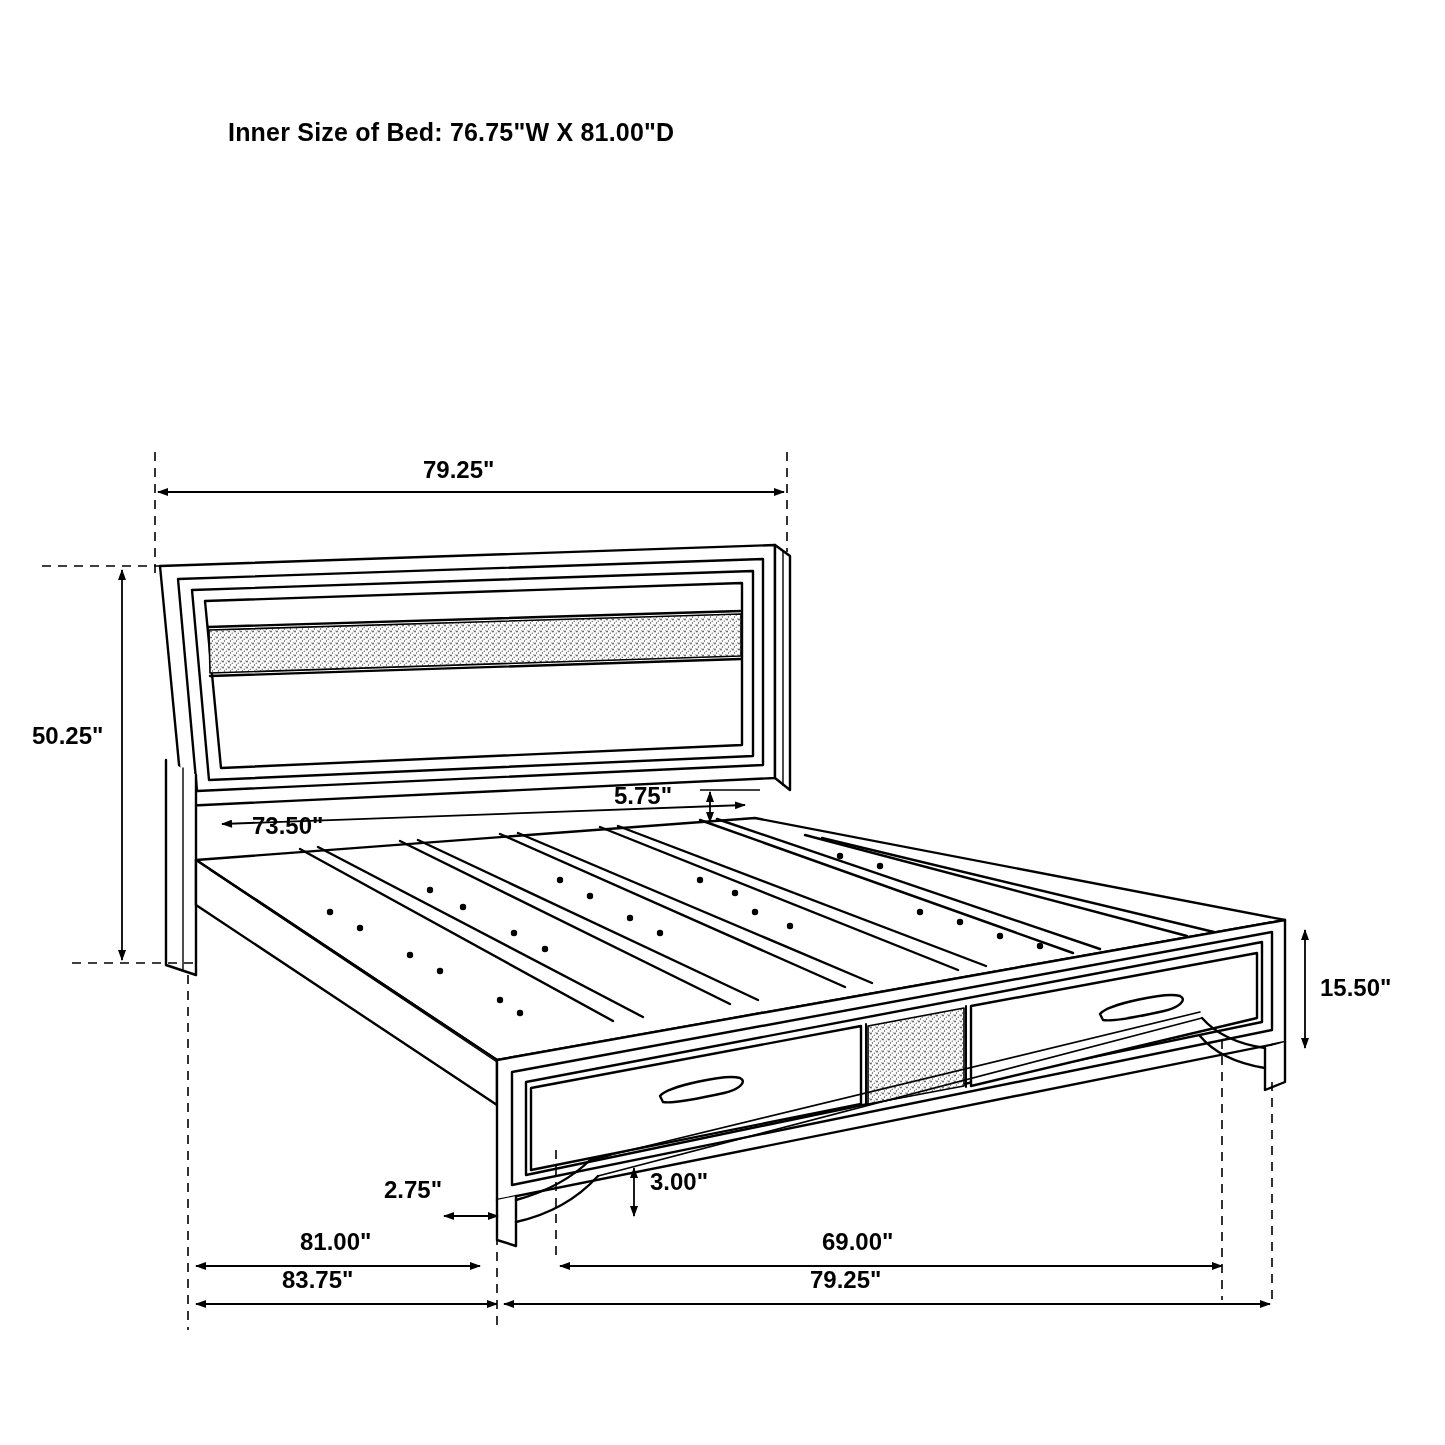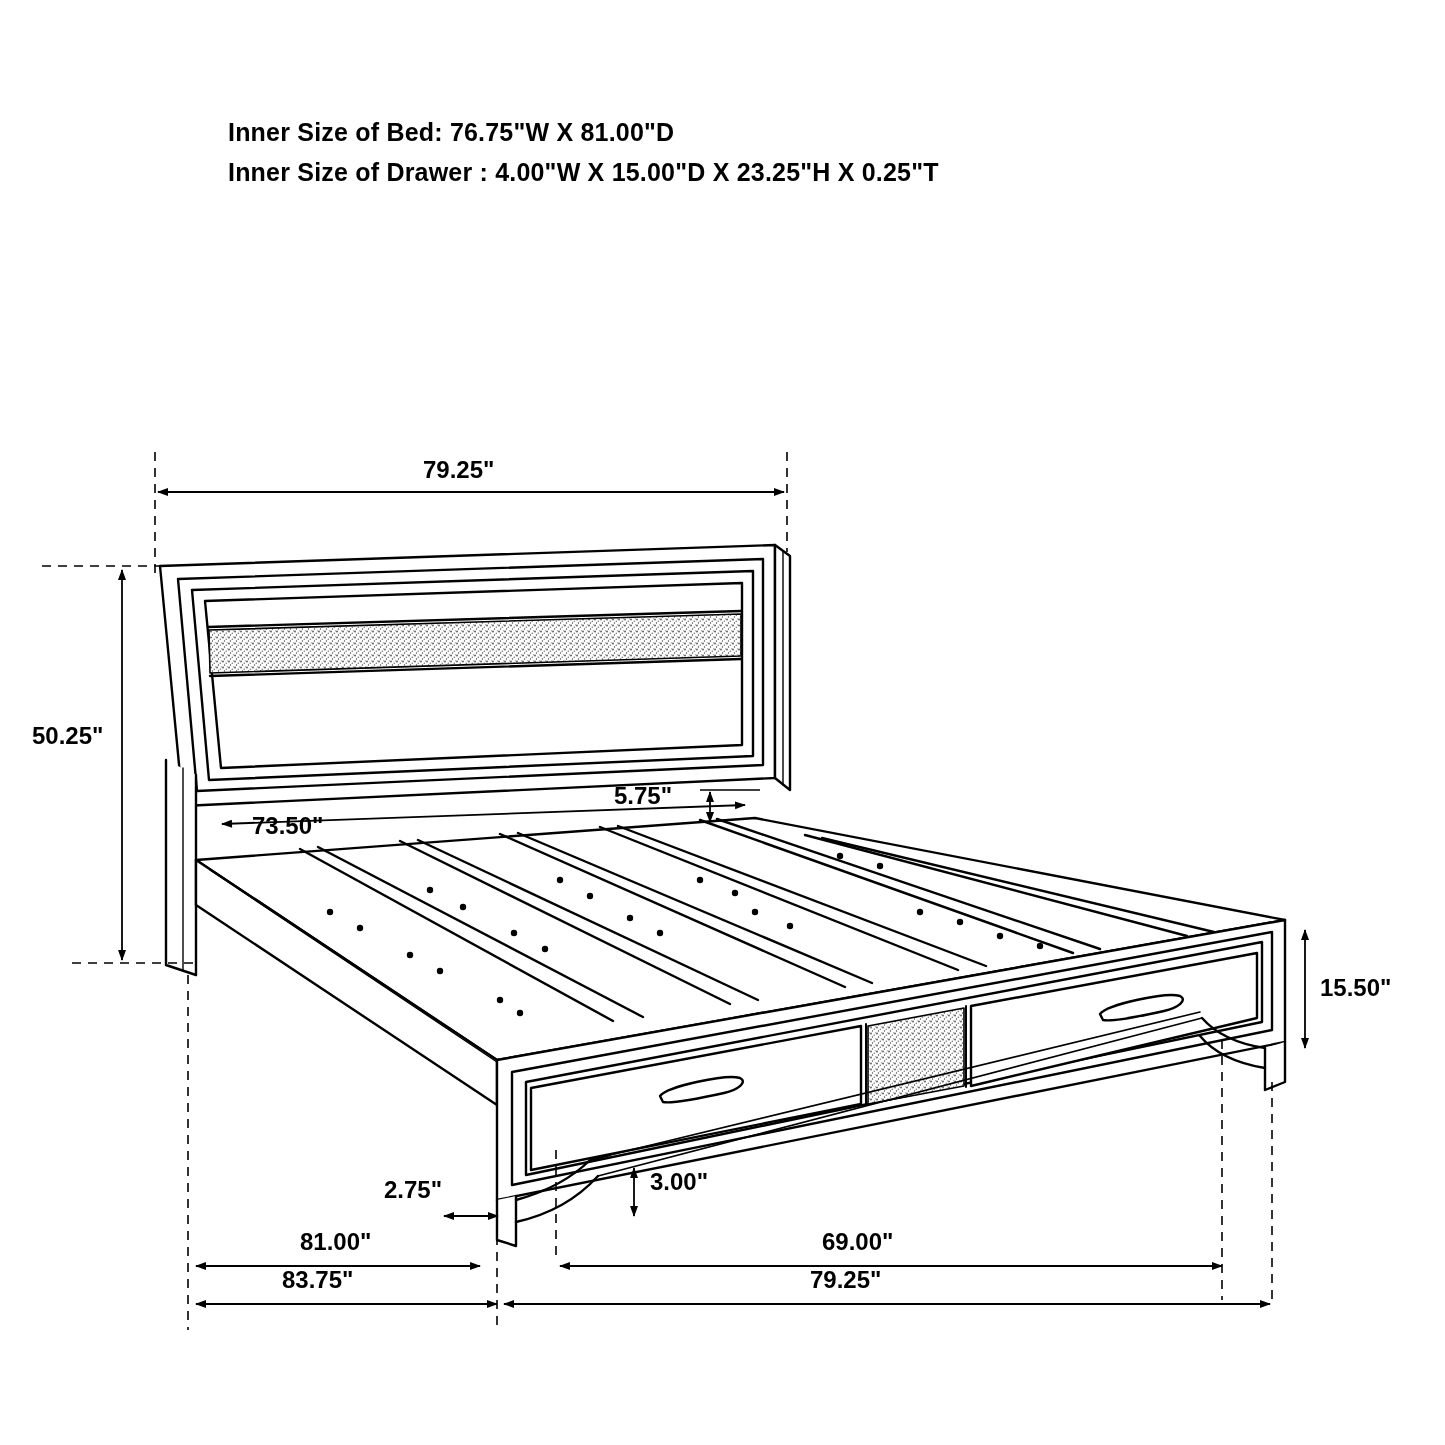--- a/index.html
+++ b/index.html
@@ -42,21 +42,20 @@
     white-space: nowrap;
   }
 </style>
 </head>
 <body>
 
 <div id="page">
 
   <div class="notes">
     <div>Inner Size of Bed: 76.75"W X 81.00"D</div>
-    <div>Inner Size of Drawer : 4.00"W X 15.00"D X 23.25"H X 0.25"T</div>
   </div>
 
   <svg class="diagram" viewBox="0 0 1445 1445">
     <defs>
       <marker id="arrEnd" markerWidth="12" markerHeight="12" refX="10" refY="4" orient="auto" markerUnits="userSpaceOnUse">
         <path d="M0,0 L11,4 L0,8 z" fill="#000"></path>
       </marker>
       <marker id="arrStart" markerWidth="12" markerHeight="12" refX="1" refY="4" orient="auto" markerUnits="userSpaceOnUse">
         <path d="M11,0 L0,4 L11,8 z" fill="#000"></path>
       </marker>

